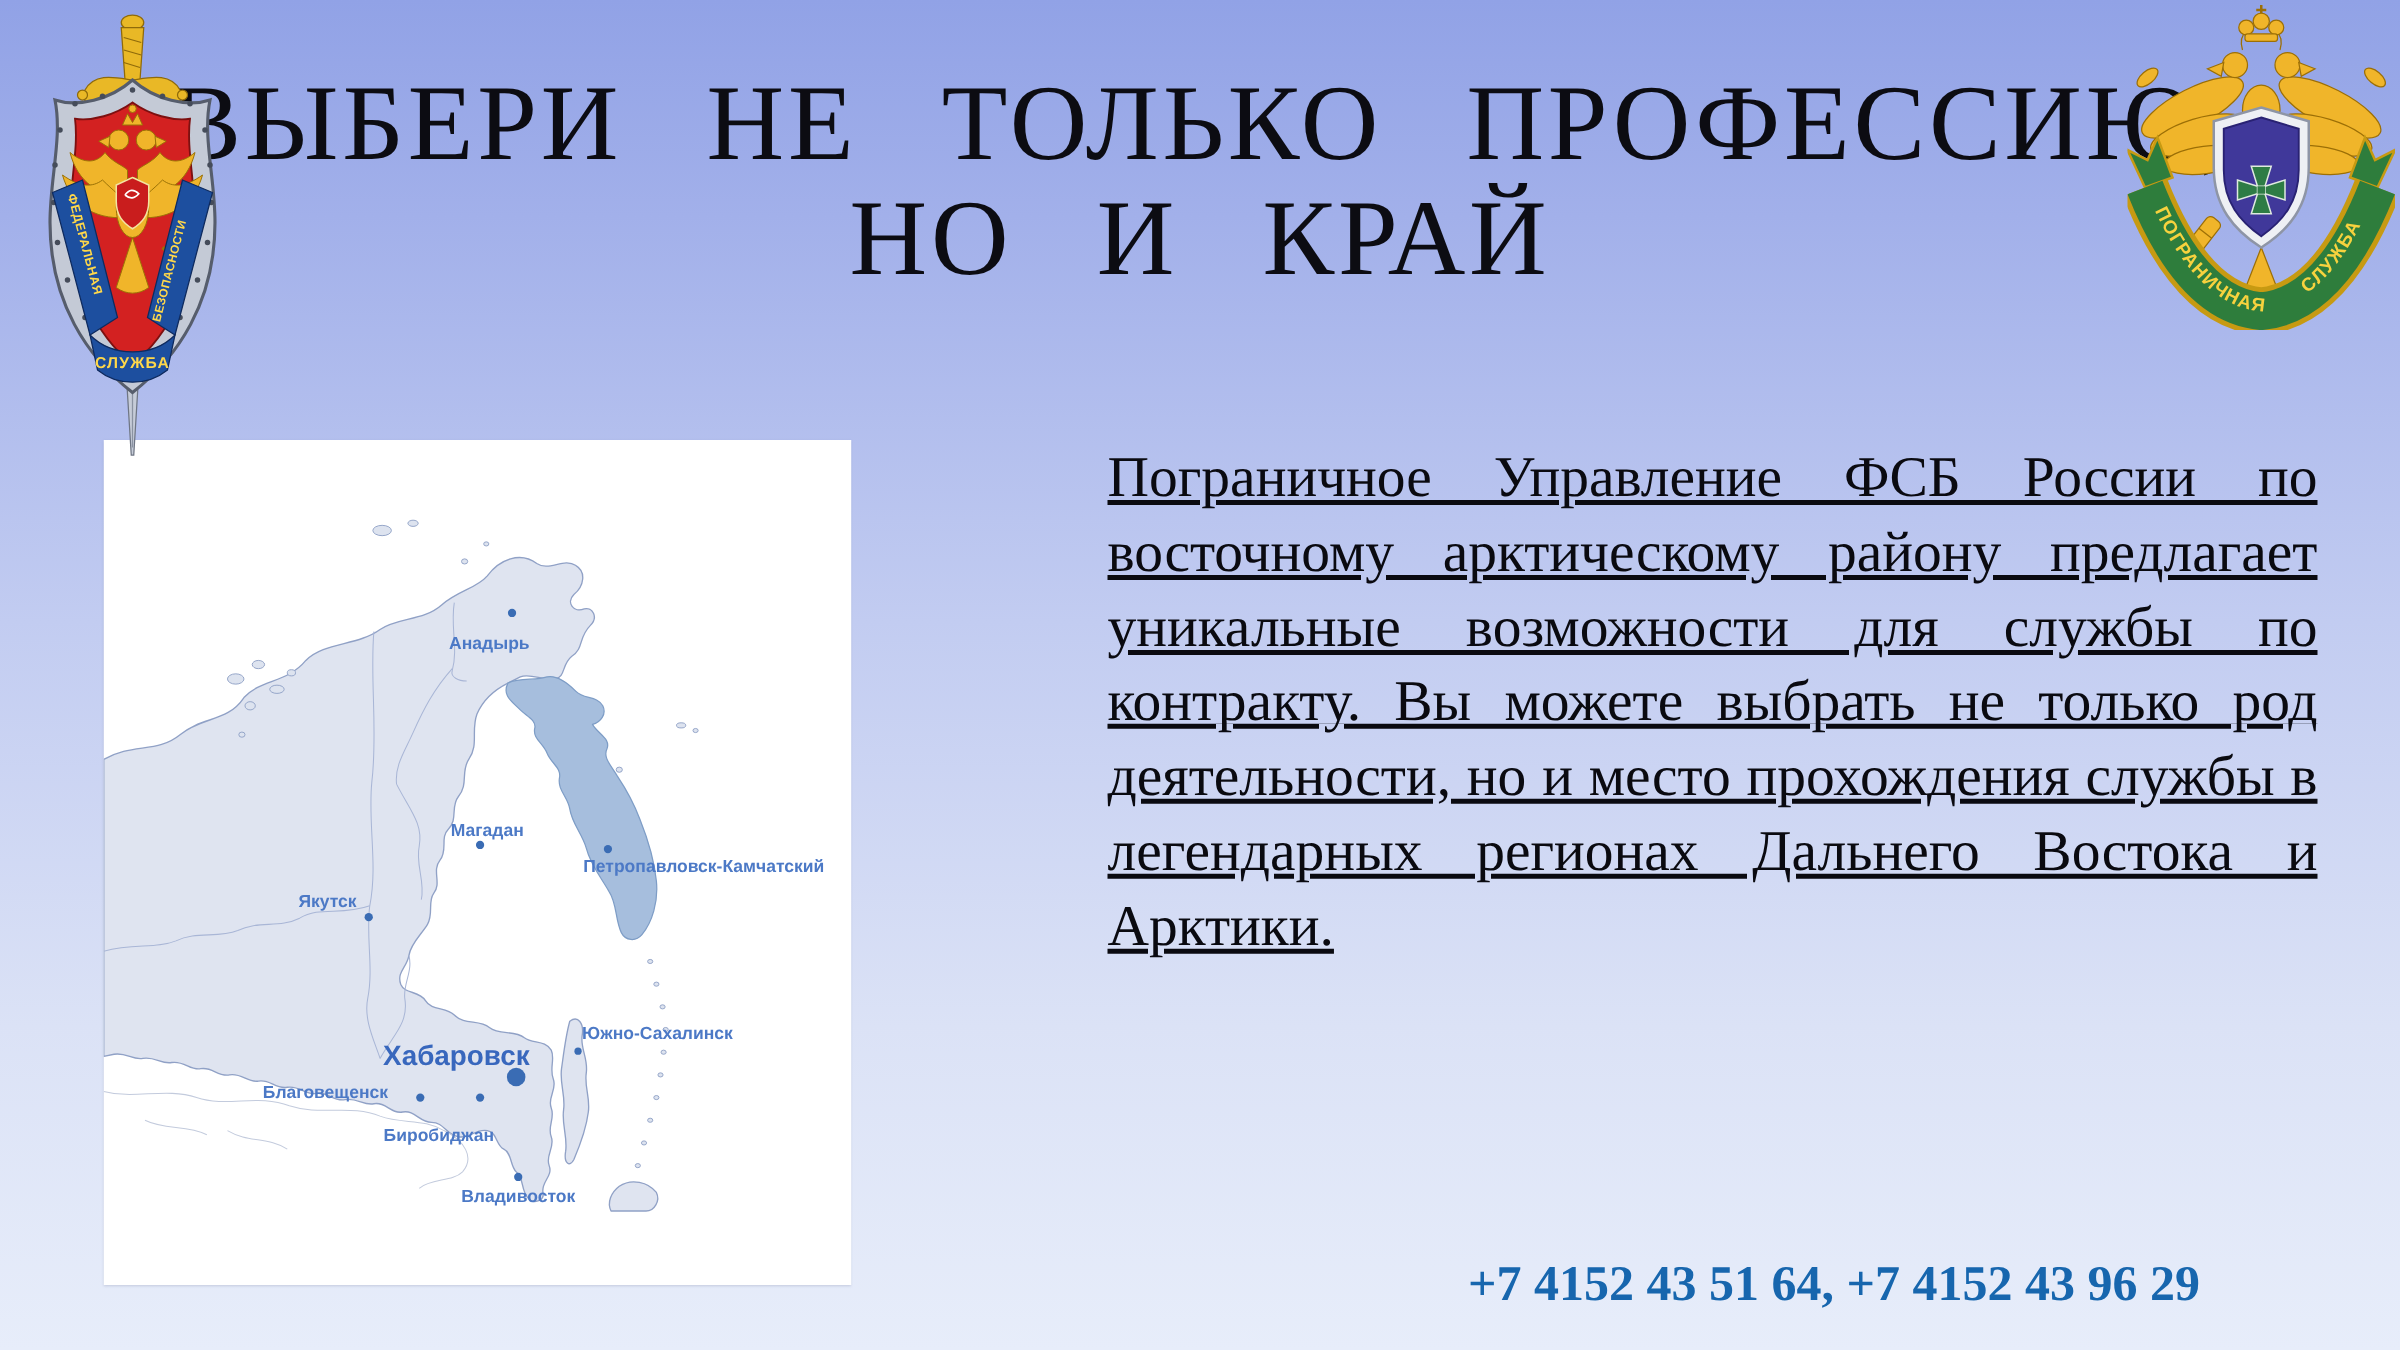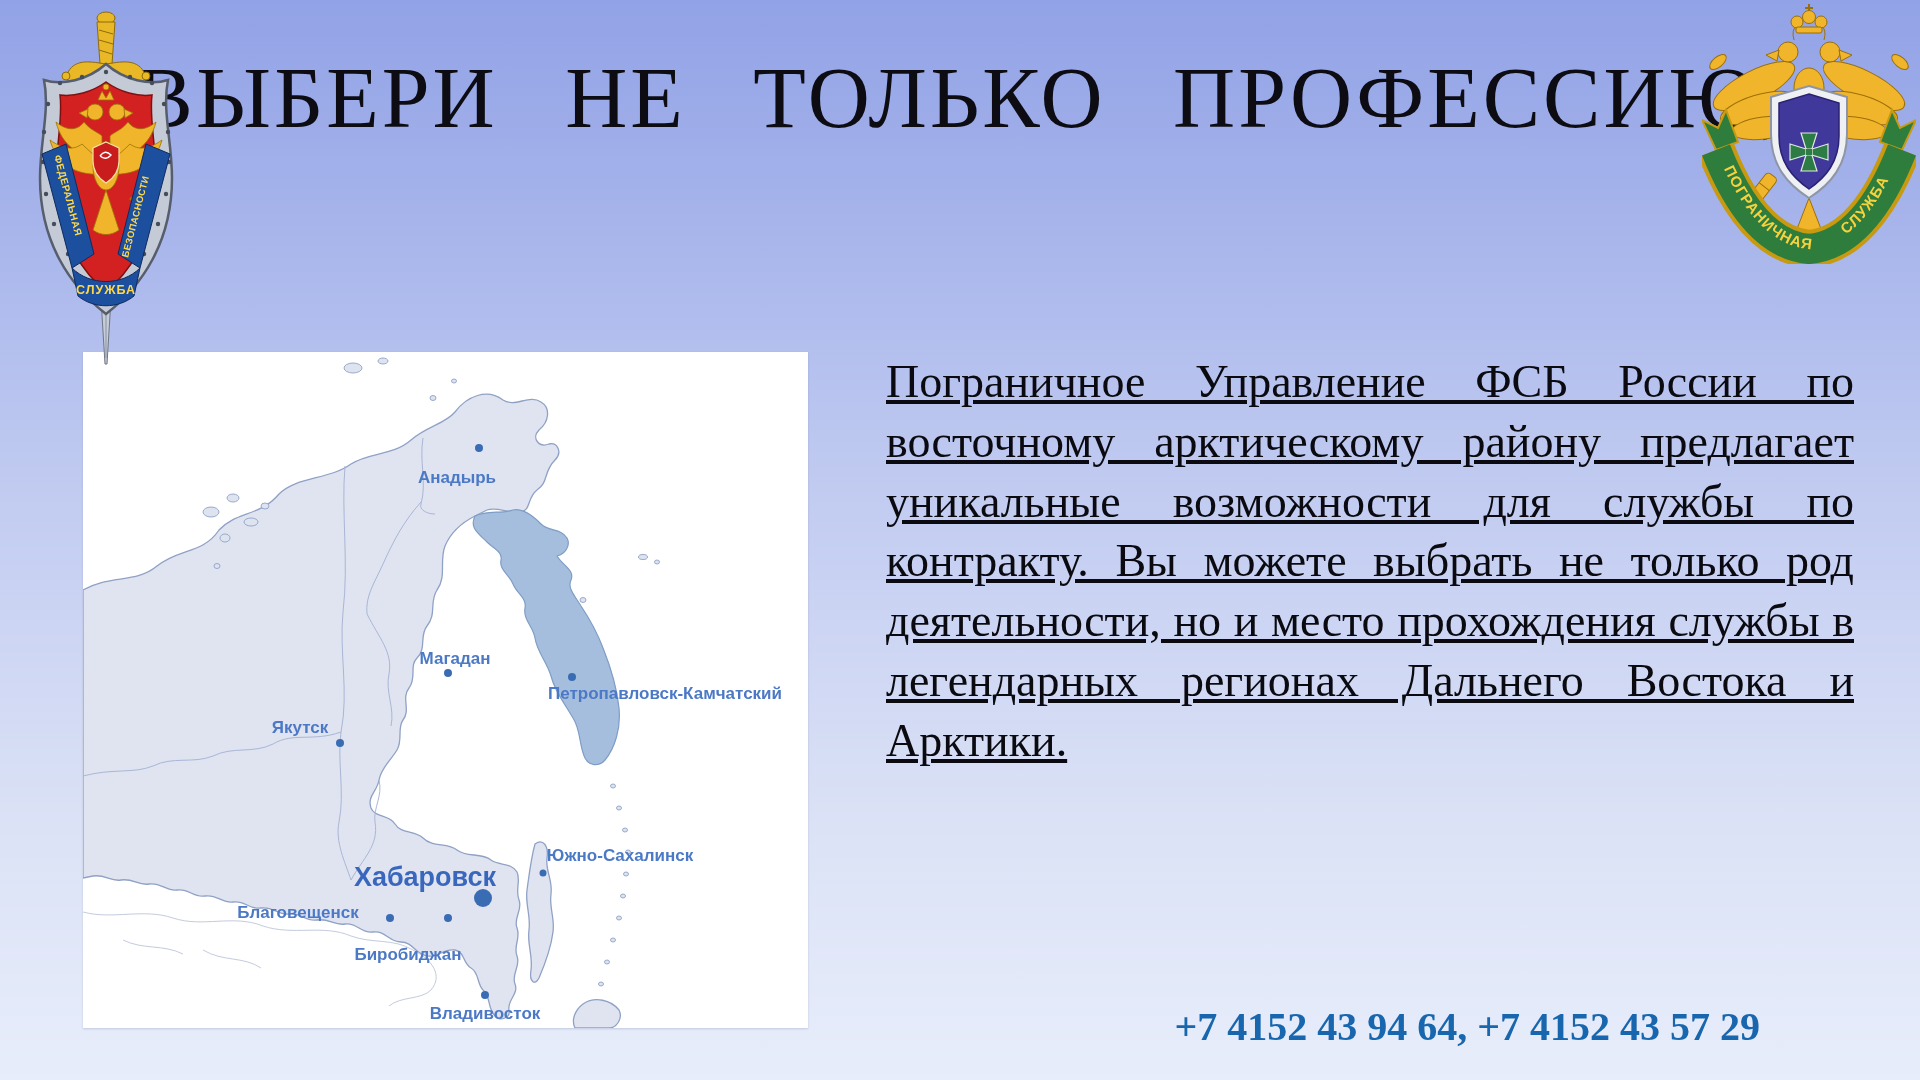--- a/index.html
+++ b/index.html
@@ -13,21 +13,21 @@
     color:#0c0c12; z-index:2;
   }
   .title .line {
     font-size:86px; line-height:1.07; letter-spacing:3px; word-spacing:0.5em;
     white-space:nowrap; font-weight:400;
   }
   .emblem { position:absolute; z-index:3; }
   .emblem-left  { left:16px;  top:6px;  width:180px; height:372px; }
   .emblem-right { left:1702px; top:2px; width:214px; height:262px; }
   .map-panel {
-    position:absolute; left:83px; top:352px; width:725px; height:676px;
+    position:absolute; left:83px; top:352px; width:598px; height:676px;
     background:#ffffff; box-shadow:0 1px 2px rgba(90,100,140,.25);
   }
   .map-panel svg { display:block; width:100%; height:100%; }
   .land   { fill:#dfe4f0; stroke:#90a1c6; stroke-width:1.3; stroke-linejoin:round; }
   .region-hl { fill:#a6bedd; stroke:#7e9dc6; stroke-width:1.2; stroke-linejoin:round; }
   .admin  { fill:none; stroke:#a9b6d6; stroke-width:1; }
   .faint  { fill:none; stroke:#c3cbdd; stroke-width:1; }
   .isle   { fill:#dde3ef; stroke:#90a1c6; stroke-width:0.9; }
   .city   { font-family:"Liberation Sans", sans-serif; font-size:17px; font-weight:bold;
             fill:#4c79c6; text-anchor:middle; }
@@ -45,20 +45,21 @@
   }
   .rib-text { font-family:"Liberation Sans", sans-serif; font-weight:bold; fill:#ffd84a; }
 </style>
 </head>
 <body>
 
 <div class="slide">
 
   <div class="title">
     <div class="line">ВЫБЕРИ  НЕ  ТОЛЬКО  ПРОФЕССИЮ,</div>
+    <div class="line">НО  И   КРАЙ</div>
   </div>
 
   <svg class="emblem emblem-left" viewBox="0 0 180 372">
     <g fill="#e9b826" stroke="#8f6a0a" stroke-width="1">
       <ellipse cx="90" cy="12" rx="9" ry="6"></ellipse>
       <path d="M81,16 h18 l-3,42 h-12 z"></path>
       <line x1="83" y1="24" x2="97" y2="28"></line>
       <line x1="83" y1="34" x2="97" y2="38"></line>
       <line x1="83" y1="44" x2="96" y2="48"></line>
       <path d="M52,66 C60,52 76,56 90,58 C104,56 120,52 128,66 C132,73 126,80 119,75 C110,69 100,68 90,70 C80,68 70,69 61,75 C54,80 48,73 52,66 Z"></path>
@@ -275,15 +276,15 @@
         <text class="city major" x="342" y="534">Хабаровск</text>
         <text class="city" x="215" y="566">Благовещенск</text>
         <text class="city" x="325" y="608">Биробиджан</text>
         <text class="city" x="402" y="667">Владивосток</text>
       </g>
     </svg>
   </div>
 
   <div class="body-text">Пограничное Управление ФСБ России по восточному арктическому району предлагает уникальные возможности для службы по контракту. Вы можете выбрать не только род деятельности, но и место прохождения службы в легендарных регионах Дальнего Востока и Арктики.</div>
 
-  <div class="phones">+7 4152 43 94 64, +7 4152 43 57 29</div>
+  <div class="phones">+7 4152 43 51 64, +7 4152 43 96 29</div>
 
 </div>
 
 </body></html>

